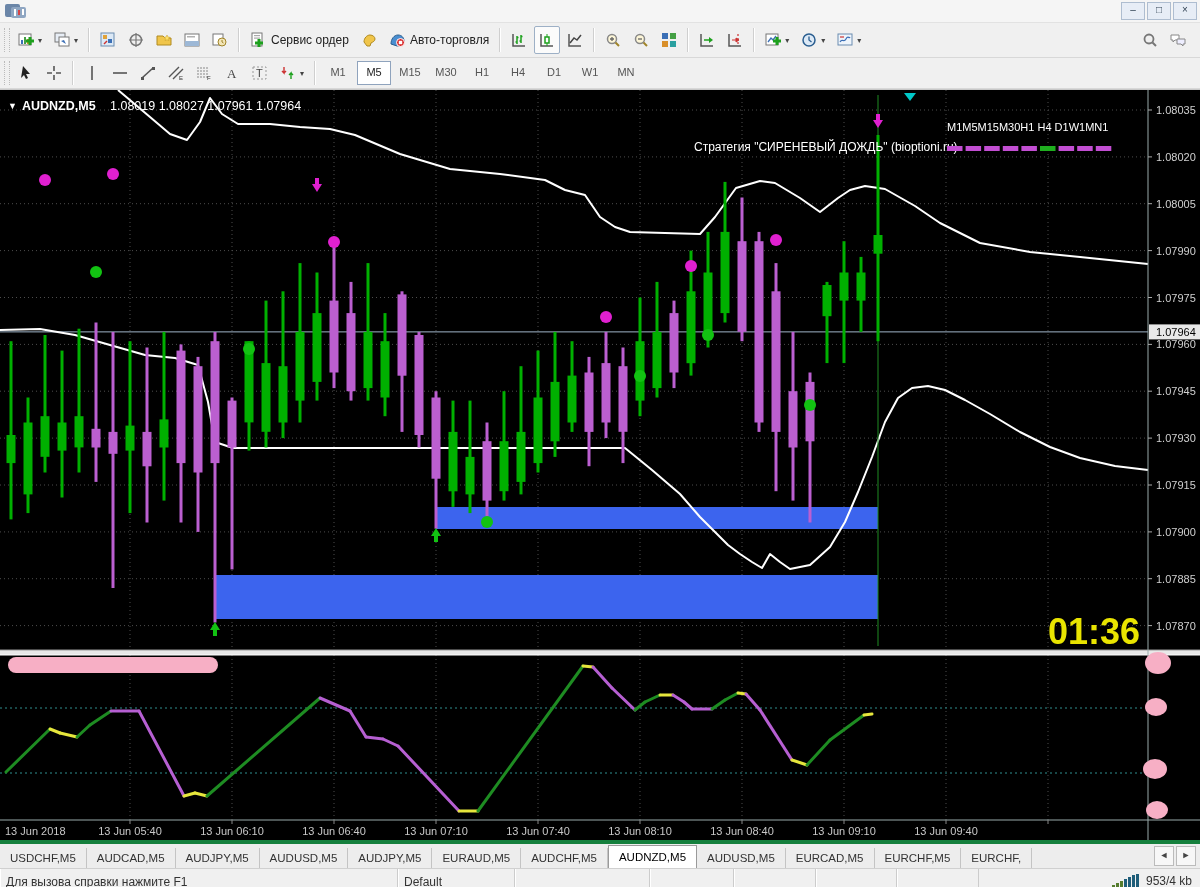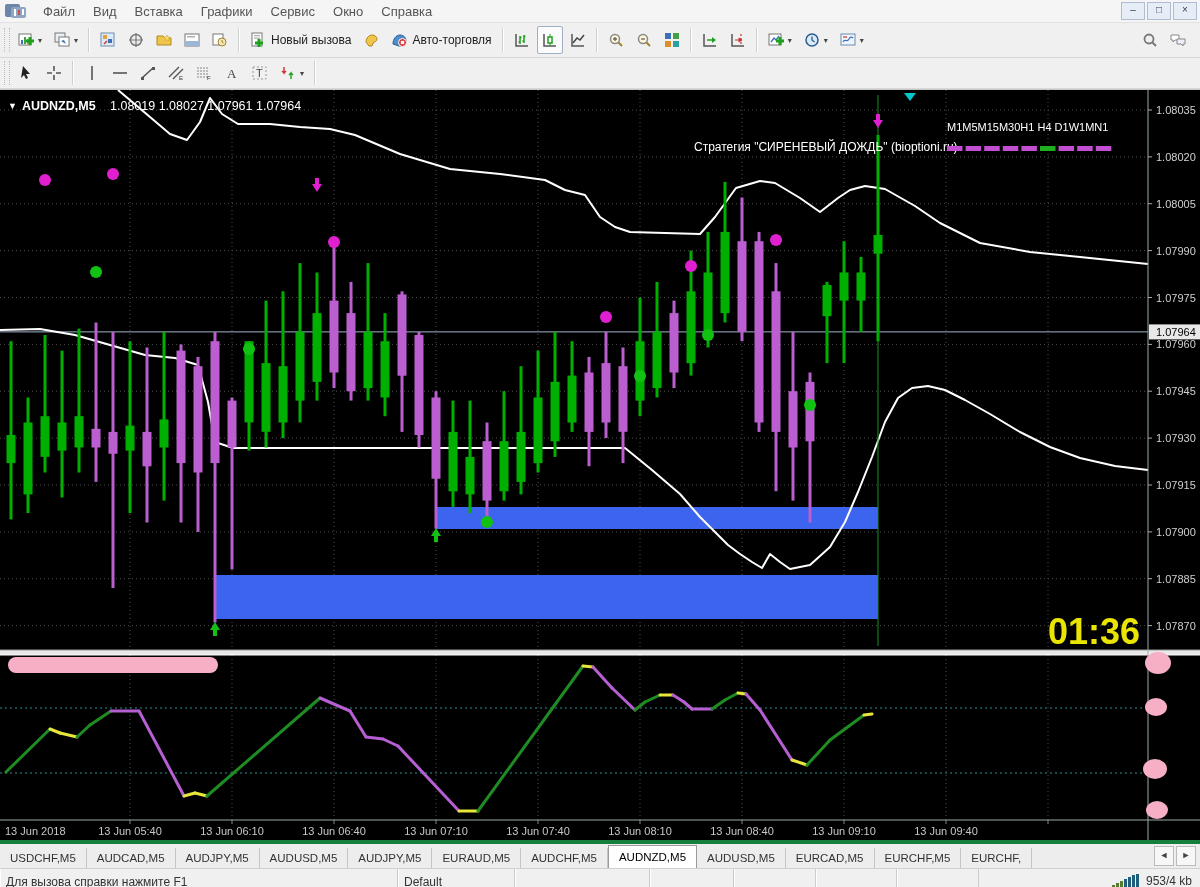--- a/index.html
+++ b/index.html
@@ -46,21 +46,20 @@
   <div class="menubar">
     <span class="applogo">
       <svg width="26" height="16" viewBox="0 0 26 16">
           <rect x="1" y="1" width="15" height="13" rx="2" fill="#6b86a8"></rect>
           <rect x="7" y="4" width="15" height="11" rx="2" fill="#8fa6c2"></rect>
           <rect x="10" y="6" width="2" height="7" fill="#fff"></rect>
           <rect x="14" y="7" width="2" height="5" fill="#d94444"></rect>
           <rect x="18" y="6" width="2" height="6" fill="#fff"></rect>
         </svg>
     </span>
-    <span id="menu-items"><span class="menu-item">Файл</span><span class="menu-item">Вид</span><span class="menu-item">Вставка</span><span class="menu-item">Графики</span><span class="menu-item">Сервис</span><span class="menu-item">Окно</span><span class="menu-item">Справка</span></span>
     <span class="win-controls">
         <span class="win-btn">–</span>
         <span class="win-btn">□</span>
         <span class="win-btn">×</span>
       </span>
   </div>
 
   <div class="toolbar t1" id="toolbar-main">
       <span class="tb-grip"></span>
       <span class="tb-btn">
@@ -133,21 +132,21 @@
       <span class="tb-sep"></span>
       <span class="tb-btn">
         <span style="display: flex;">
           <svg width="16" height="16" viewBox="0 0 16 16">
             <rect x="2" y="1" width="10" height="13" fill="#fff" stroke="#777"></rect>
             <rect x="4" y="3" width="6" height="1.2" fill="#aaa"></rect>
             <rect x="4" y="5.5" width="6" height="1.2" fill="#aaa"></rect>
             <path d="M5 11h8M9 7v8" stroke="#1da01d" stroke-width="3"></path>
           </svg>
         </span>
-        <span class="lbl">Новый вызова</span>
+        <span class="lbl">Сервис ордер</span>
       </span>
       <span class="tb-btn">
         <span style="display: flex;">
           <svg width="16" height="16" viewBox="0 0 16 16">
             <path d="M3 10c0-4 3-7 6-7s5 2 5 4-2 3-4 4l-1 3H6z" fill="#f0c54a" stroke="#b08a20"></path>
           </svg>
         </span>
       </span>
       <span class="tb-btn">
         <span style="display: flex;">
@@ -359,20 +358,31 @@
         <span class="tb-btn">
           <span style="display: flex;">
             <svg width="16" height="16" viewBox="0 0 16 16">
               <path d="M4 2v6l-2-2M4 8l2-2" stroke="#c33" fill="none" stroke-width="1.4"></path>
               <path d="M11 14V8l-2 2M11 8l2 2" stroke="#1da01d" fill="none" stroke-width="1.4"></path>
             </svg>
           </span>
           <span class="caret">▾</span>
         </span>
         <span class="tb-sep"></span>
+      </span>
+    <span id="timeframe-buttons" style="display:flex;align-items:center;">
+        <span class="tf-btn">M1</span>
+        <span class="tf-btn active">M5</span>
+        <span class="tf-btn">M15</span>
+        <span class="tf-btn">M30</span>
+        <span class="tf-btn">H1</span>
+        <span class="tf-btn">H4</span>
+        <span class="tf-btn">D1</span>
+        <span class="tf-btn">W1</span>
+        <span class="tf-btn">MN</span>
       </span>
   </div>
 
   <div id="chart-holder"><svg width="1200" height="750">
         <rect x="0" y="0" width="1200" height="750" fill="#000"></rect>
         <line x1="130" y1="0" x2="130" y2="560" stroke="#4d4d4d" stroke-width="1" stroke-dasharray="1 3"></line>
         <line x1="130" y1="565" x2="130" y2="730" stroke="#4d4d4d" stroke-width="1" stroke-dasharray="1 3"></line>
         <line x1="232" y1="0" x2="232" y2="560" stroke="#4d4d4d" stroke-width="1" stroke-dasharray="1 3"></line>
         <line x1="232" y1="565" x2="232" y2="730" stroke="#4d4d4d" stroke-width="1" stroke-dasharray="1 3"></line>
         <line x1="334" y1="0" x2="334" y2="560" stroke="#4d4d4d" stroke-width="1" stroke-dasharray="1 3"></line>

